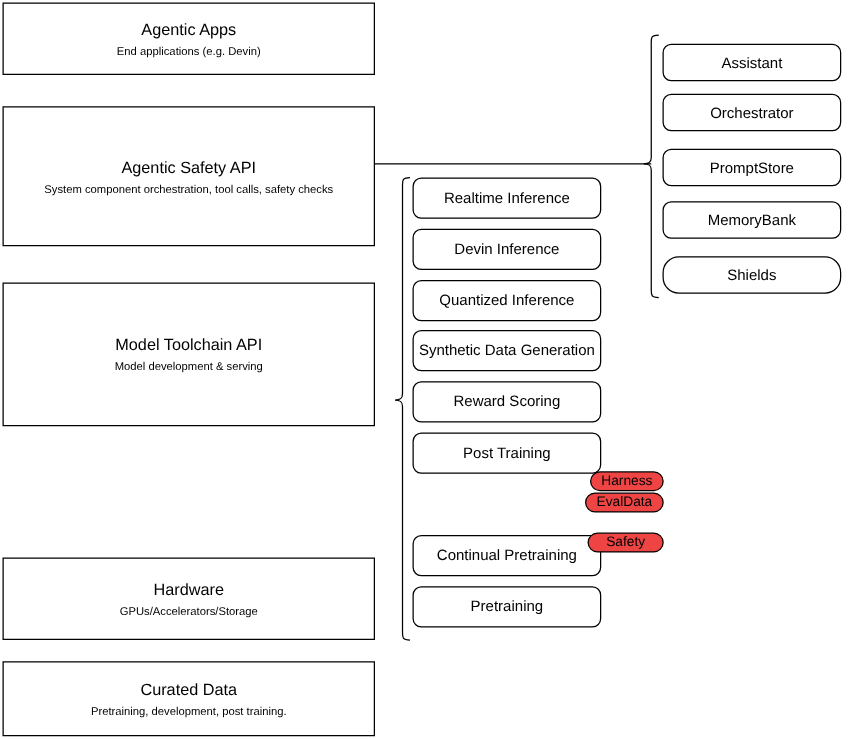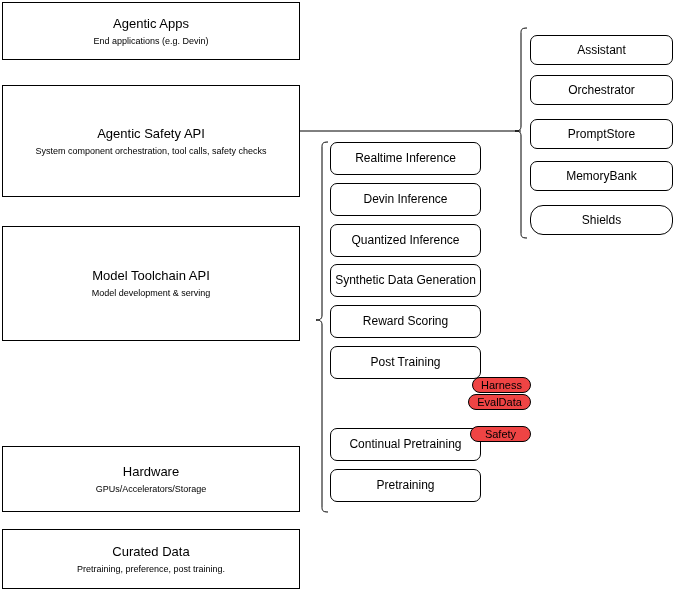--- a/index.html
+++ b/index.html
@@ -137,21 +137,21 @@
   </div>
 
 
   <div class="node layer" style="top:446px; height:66px;">
     <div class="title">Hardware</div>
     <div class="subtitle">GPUs/Accelerators/Storage</div>
   </div>
 
   <div class="node layer" style="top:529px; height:60px;">
     <div class="title">Curated Data</div>
-    <div class="subtitle">Pretraining, preference, post training.</div>
+    <div class="subtitle">Pretraining, development, post training.</div>
   </div>
 
   <div class="node chip mid-chip" style="top:142px;">
     <div class="title">Realtime Inference</div>
   </div>
 
   <div class="node chip mid-chip" style="top:183px;">
     <div class="title">Devin Inference</div>
   </div>
 

